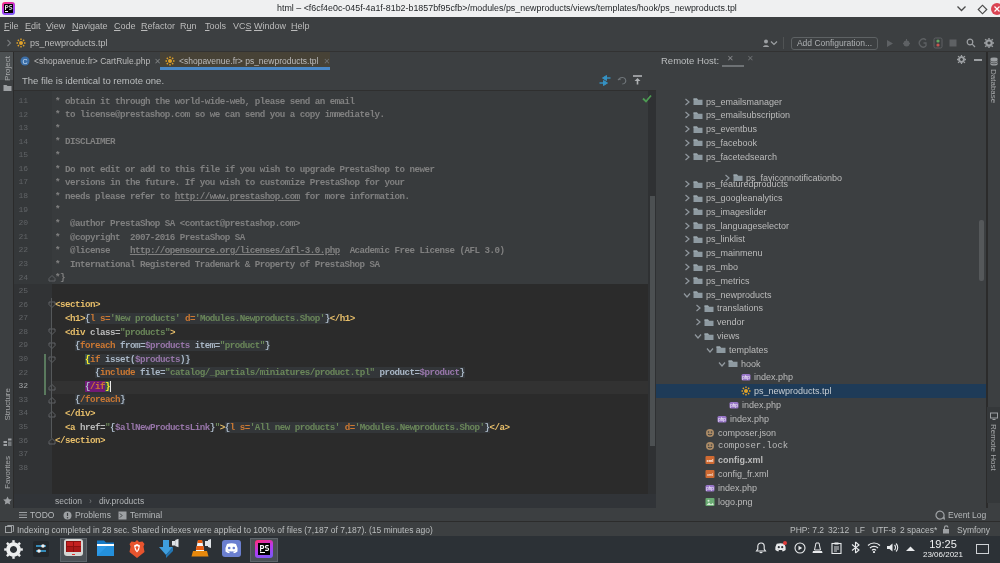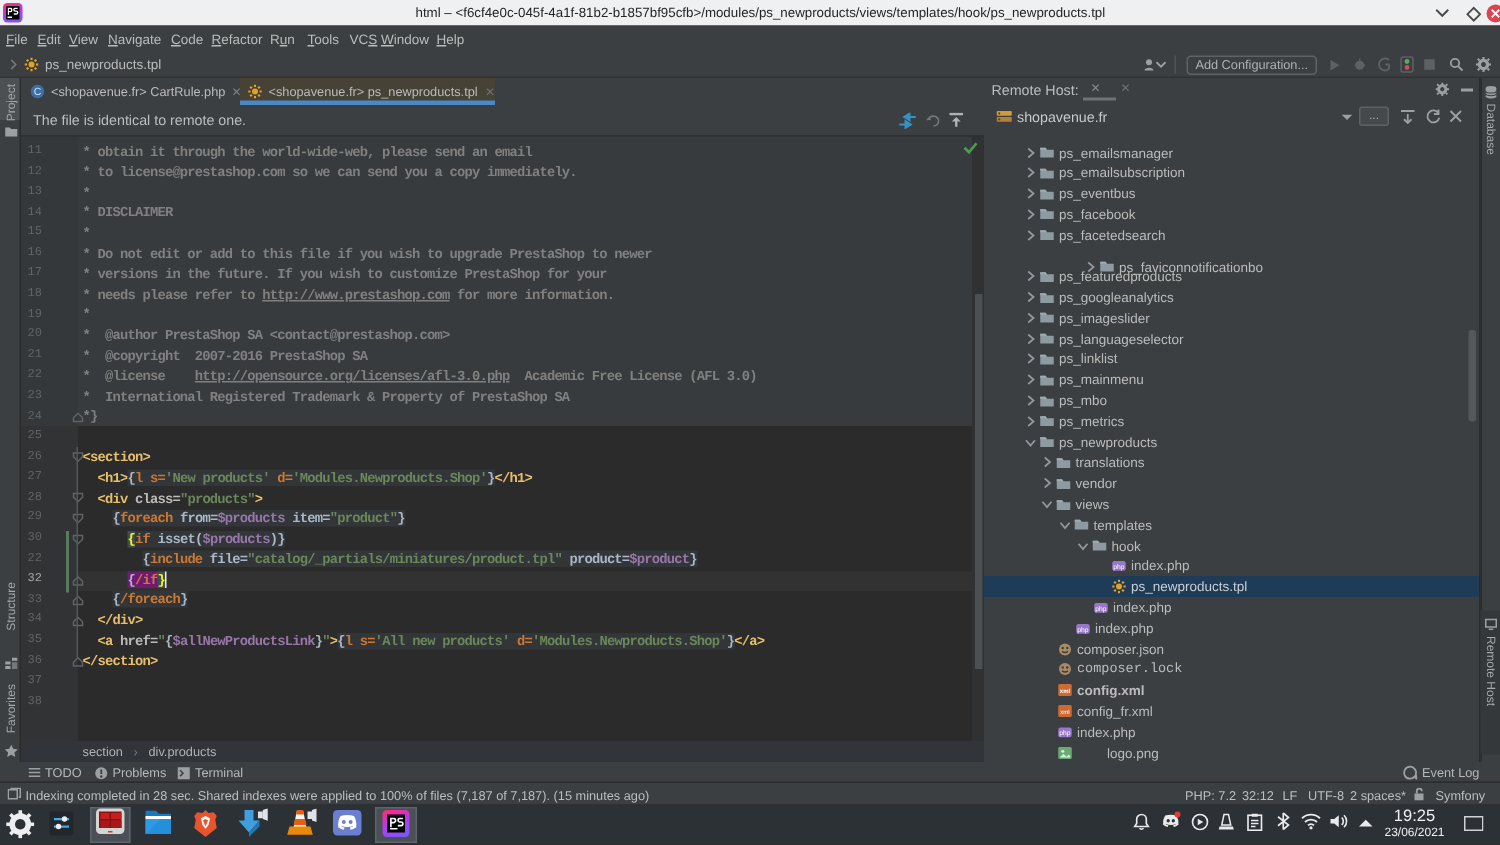--- a/index.html
+++ b/index.html
@@ -347,43 +347,20 @@
             <line x1="0" y1="5" x2="1.5" y2="5"></line>
             <line x1="8.5" y1="5" x2="10" y2="5"></line>
             <line x1="1.2" y1="1.2" x2="2.3" y2="2.3"></line>
             <line x1="7.7" y1="7.7" x2="8.8" y2="8.8"></line>
             <line x1="1.2" y1="8.8" x2="2.3" y2="7.7"></line>
             <line x1="7.7" y1="2.3" x2="8.8" y2="1.2"></line>
           </g>
         </svg>
       <div class="abs" style="left:318px;top:7px;width:8px;height:1.5px;background:#9da0a3;"></div>
     </div>
-    <div class="abs" style="left:0;top:14px;width:330px;height:24px;">
-      <svg class="abs" style="left:8px;top:7px" width="11" height="10" viewBox="0 0 11 10">
-          <rect x="0.5" y="1" width="10" height="3.2" rx="0.5" fill="#d29a3a"></rect>
-          <rect x="0.5" y="5" width="10" height="3.2" rx="0.5" fill="#b5813a"></rect>
-          <circle cx="2.2" cy="2.6" r="0.7" fill="#5a4310"></circle>
-          <circle cx="2.2" cy="6.6" r="0.7" fill="#5a4310"></circle>
-        </svg>
-      <span class="abs" style="left:22px;top:7px;font-size:9.5px;color:#c6c9cb;">shopavenue.fr</span>
-      <svg class="abs" style="left:238px;top:10px" width="8" height="5" viewBox="0 0 8 5">
-          <path d="M0.5 0.5 L4 4 L7.5 0.5" fill="#9da0a3"></path>
-        </svg>
-      <div class="abs" style="left:250px;top:5px;width:20px;height:13px;background:#46494b;border:1px solid #5e6163;border-radius:2px;color:#aeb1b3;font-size:8px;text-align:center;line-height:9px;">...</div>
-      <svg class="abs" style="left:277px;top:6px" width="11" height="11" viewBox="0 0 11 11">
-          <line x1="1" y1="2" x2="10" y2="2" stroke="#9da0a3" stroke-width="1.3"></line>
-          <path d="M5.5 4 L5.5 10 M3 7.5 L5.5 10 L8 7.5" stroke="#9da0a3" stroke-width="1.2" fill="none"></path>
-        </svg>
-      <svg class="abs" style="left:294px;top:6px" width="11" height="11" viewBox="0 0 11 11">
-          <path d="M9 3.5 A4 4 0 1 0 9.5 6.5 M9 1 L9 4 L6 4" stroke="#9da0a3" stroke-width="1.2" fill="none"></path>
-        </svg>
-      <svg class="abs" style="left:310px;top:7px" width="9" height="9" viewBox="0 0 9 9">
-          <path d="M1 1 L8 8 M8 1 L1 8" stroke="#9da0a3" stroke-width="1.3"></path>
-        </svg>
-    </div>
     <div id="tree">
         <div class="trow" style="top:42.699999999999996px;">
           <span style="margin-left:27px;display:inline-flex">
             <svg width="8" height="8" viewBox="0 0 8 8">
               <path d="M2.5 1 L6 4 L2.5 7" stroke="#91989e" stroke-width="1.2" fill="none"></path>
             </svg>
           </span>
           <span style="margin-left:2px;display:inline-flex">
             <svg width="10" height="9" viewBox="0 0 10 9">
               <path d="M0.5 1.5 L4 1.5 L5 2.8 L9.5 2.8 L9.5 8 L0.5 8 Z" fill="#8e9aa1"></path>
@@ -747,21 +724,21 @@
         </div>
         <div class="trow" style="top:428.82000000000005px;">
           <span style="margin-left:49px;display:inline-flex">
             <svg width="10" height="10" viewBox="0 0 10 10">
               <rect x="0.5" y="2" width="9" height="6.5" rx="1.5" fill="#9876c8"></rect>
               <text x="5" y="7" font-size="4.5" fill="#fff" text-anchor="middle" font-family="Liberation Sans">php</text>
             </svg>
           </span>
           <span style="margin-left:3px">index.php</span>
         </div>
-        <div class="trow" style="top:442.61px;gap:20px;">
+        <div class="trow" style="top:442.61px;">
           <span style="margin-left:49px;display:inline-flex">
             <svg width="10" height="10" viewBox="0 0 10 10">
               <rect x="0.5" y="1" width="9" height="8" rx="1" fill="#6aab73"></rect>
               <circle cx="3.5" cy="3.8" r="1" fill="#d8ecd8"></circle>
               <path d="M1.5 8 L4 5.5 L6 7.5 L7.5 6 L8.5 7 L8.5 8 Z" fill="#d8ecd8"></path>
             </svg>
           </span>
           <span style="margin-left:3px">logo.png</span>
         </div>
       </div>

